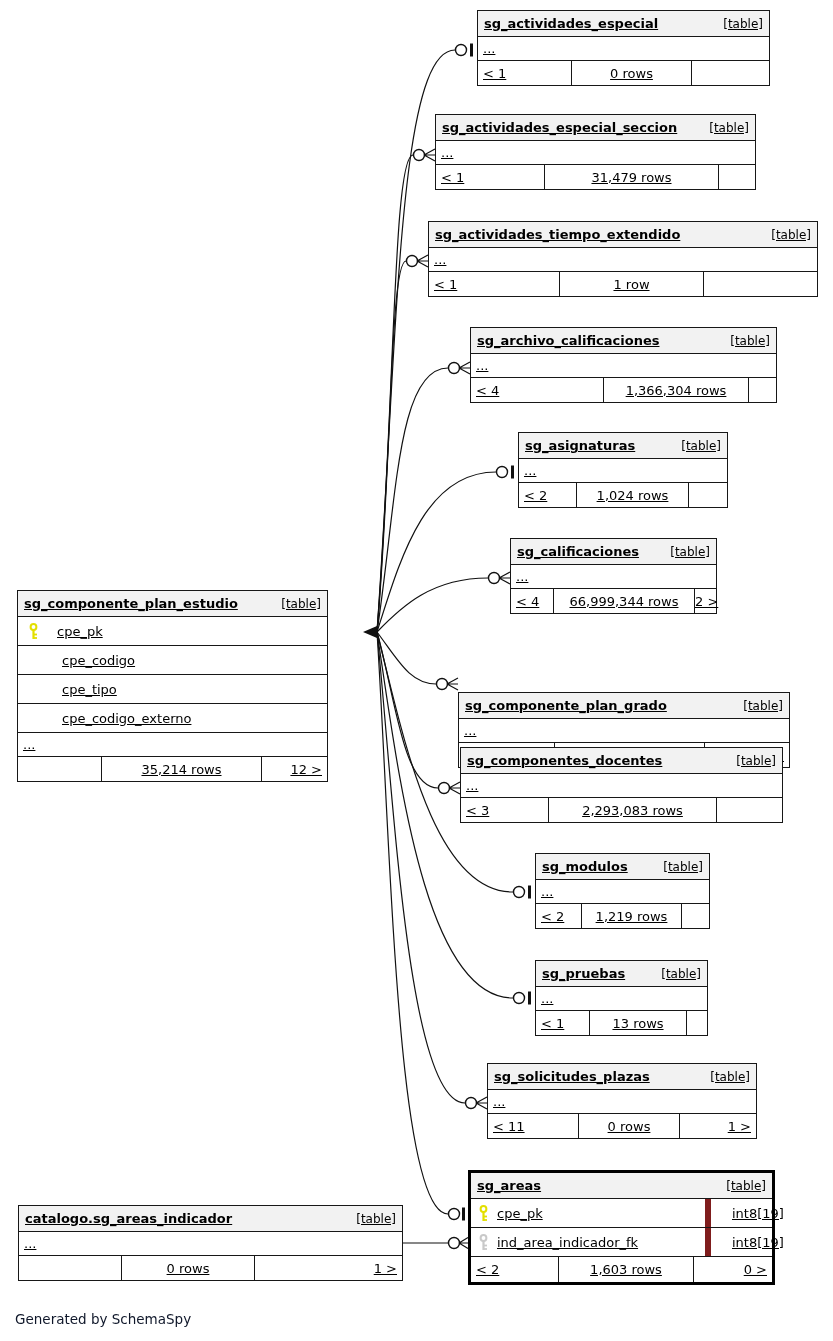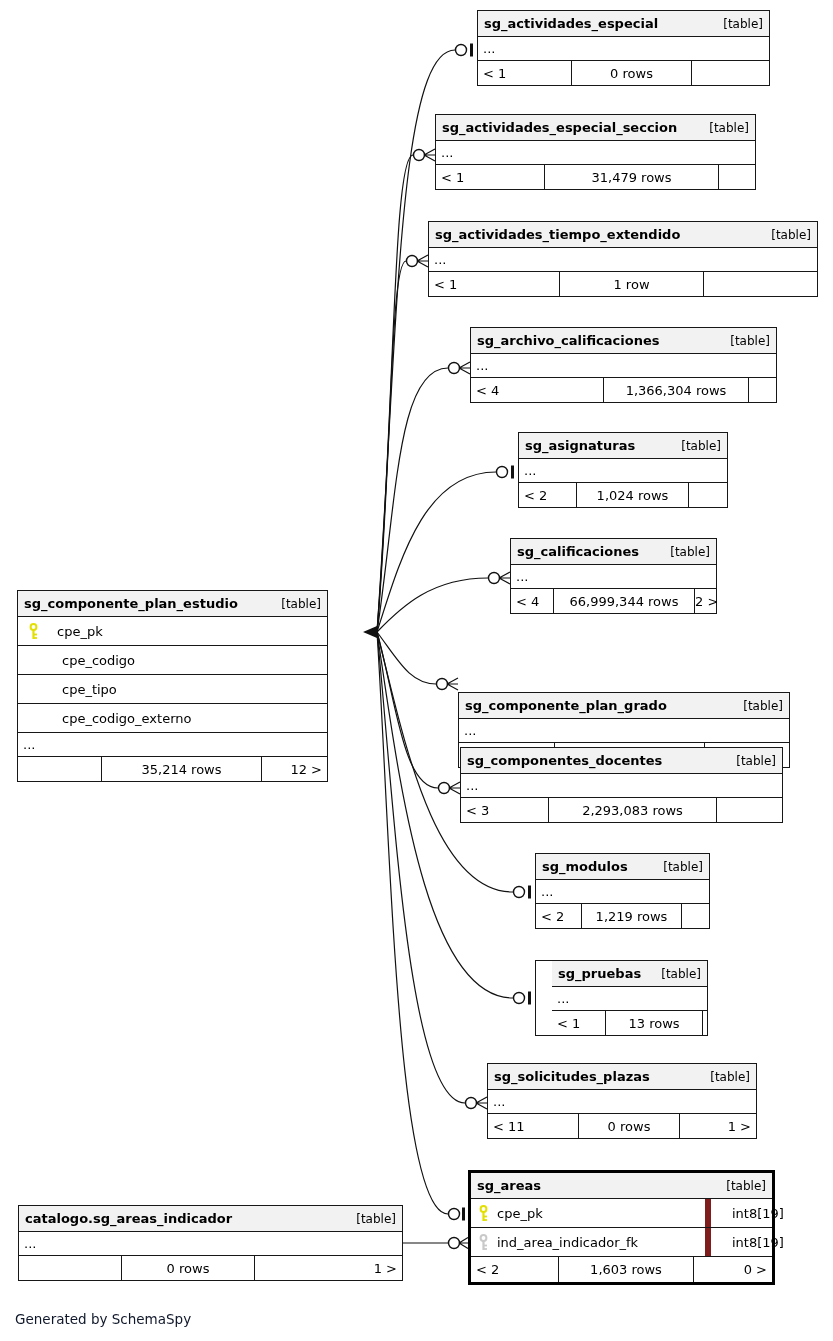--- a/index.html
+++ b/index.html
@@ -4,21 +4,21 @@
 <style>
   * { margin:0; padding:0; box-sizing:border-box; }
   html,body { background:#ffffff; }
   .canvas {
     position:relative; width:833px; height:1341px; background:#fff;
     font-family:"DejaVu Sans","Liberation Sans",sans-serif; font-size:13px; color:#000;
     overflow:hidden;
   }
   #edges { position:absolute; left:0; top:0; width:833px; height:1341px; }
 
-  .tbl { position:absolute; background:#fff; border:1.5px solid #171717; }
+  .tbl { position:absolute; background:#fff; border:1.5px solid #171717;text-decoration:underline; }
   .tbl.thick { border:3px solid #000; }
 
   .hd { display:flex; justify-content:space-between; align-items:center;
         background:#f2f2f2; border-bottom:1.5px solid #171717; padding:4px 6px; min-height:26px; }
   .nm { font-weight:bold; font-size:13px; white-space:nowrap; }
   .tag { font-size:12px; margin-left:10px; white-space:nowrap; }
 
   .row { display:flex; align-items:center; height:29px; border-bottom:1px solid #171717; }
   .row:last-of-type { }
   .col-name { white-space:nowrap; }
@@ -48,21 +48,21 @@
   #t-especial      { left:477px; top:10px;   width:293px; }
   #t-seccion       { left:435px; top:114px;  width:321px; }
   #t-tiempo        { left:428px; top:221px;  width:390px; }
   #t-archivo       { left:470px; top:327px;  width:307px; }
   #t-asignaturas   { left:518px; top:432px;  width:210px; }
   #t-calificaciones{ left:510px; top:538px;  width:207px; }
   #t-main          { left:17px;  top:590px;  width:311px; }
   #t-plangrado     { left:458px; top:645px;  width:332px;margin-top:47px; }
   #t-docentes      { left:460px; top:747px;  width:323px; }
   #t-modulos       { left:535px; top:853px;  width:175px; }
-  #t-pruebas       { left:535px; top:960px;  width:173px;padding-left:16px; }
+  #t-pruebas       { left:535px; top:960px;  width:173px; }
   #t-solicitudes   { left:487px; top:1063px; width:270px; }
   #t-areas         { left:468px; top:1170px; width:307px; }
   #t-catalogo      { left:18px;  top:1205px; width:385px; }
 
   #t-especial       .ft { grid-template-columns:93px 120px 1fr; }
   #t-seccion        .ft { grid-template-columns:108px 174px 1fr; }
   #t-tiempo         .ft { grid-template-columns:130px 144px 1fr; }
   #t-archivo        .ft { grid-template-columns:132px 145px 1fr; }
   #t-asignaturas    .ft { grid-template-columns:57px 112px 1fr; }
   #t-calificaciones .ft { grid-template-columns:42px 141px 1fr; }

